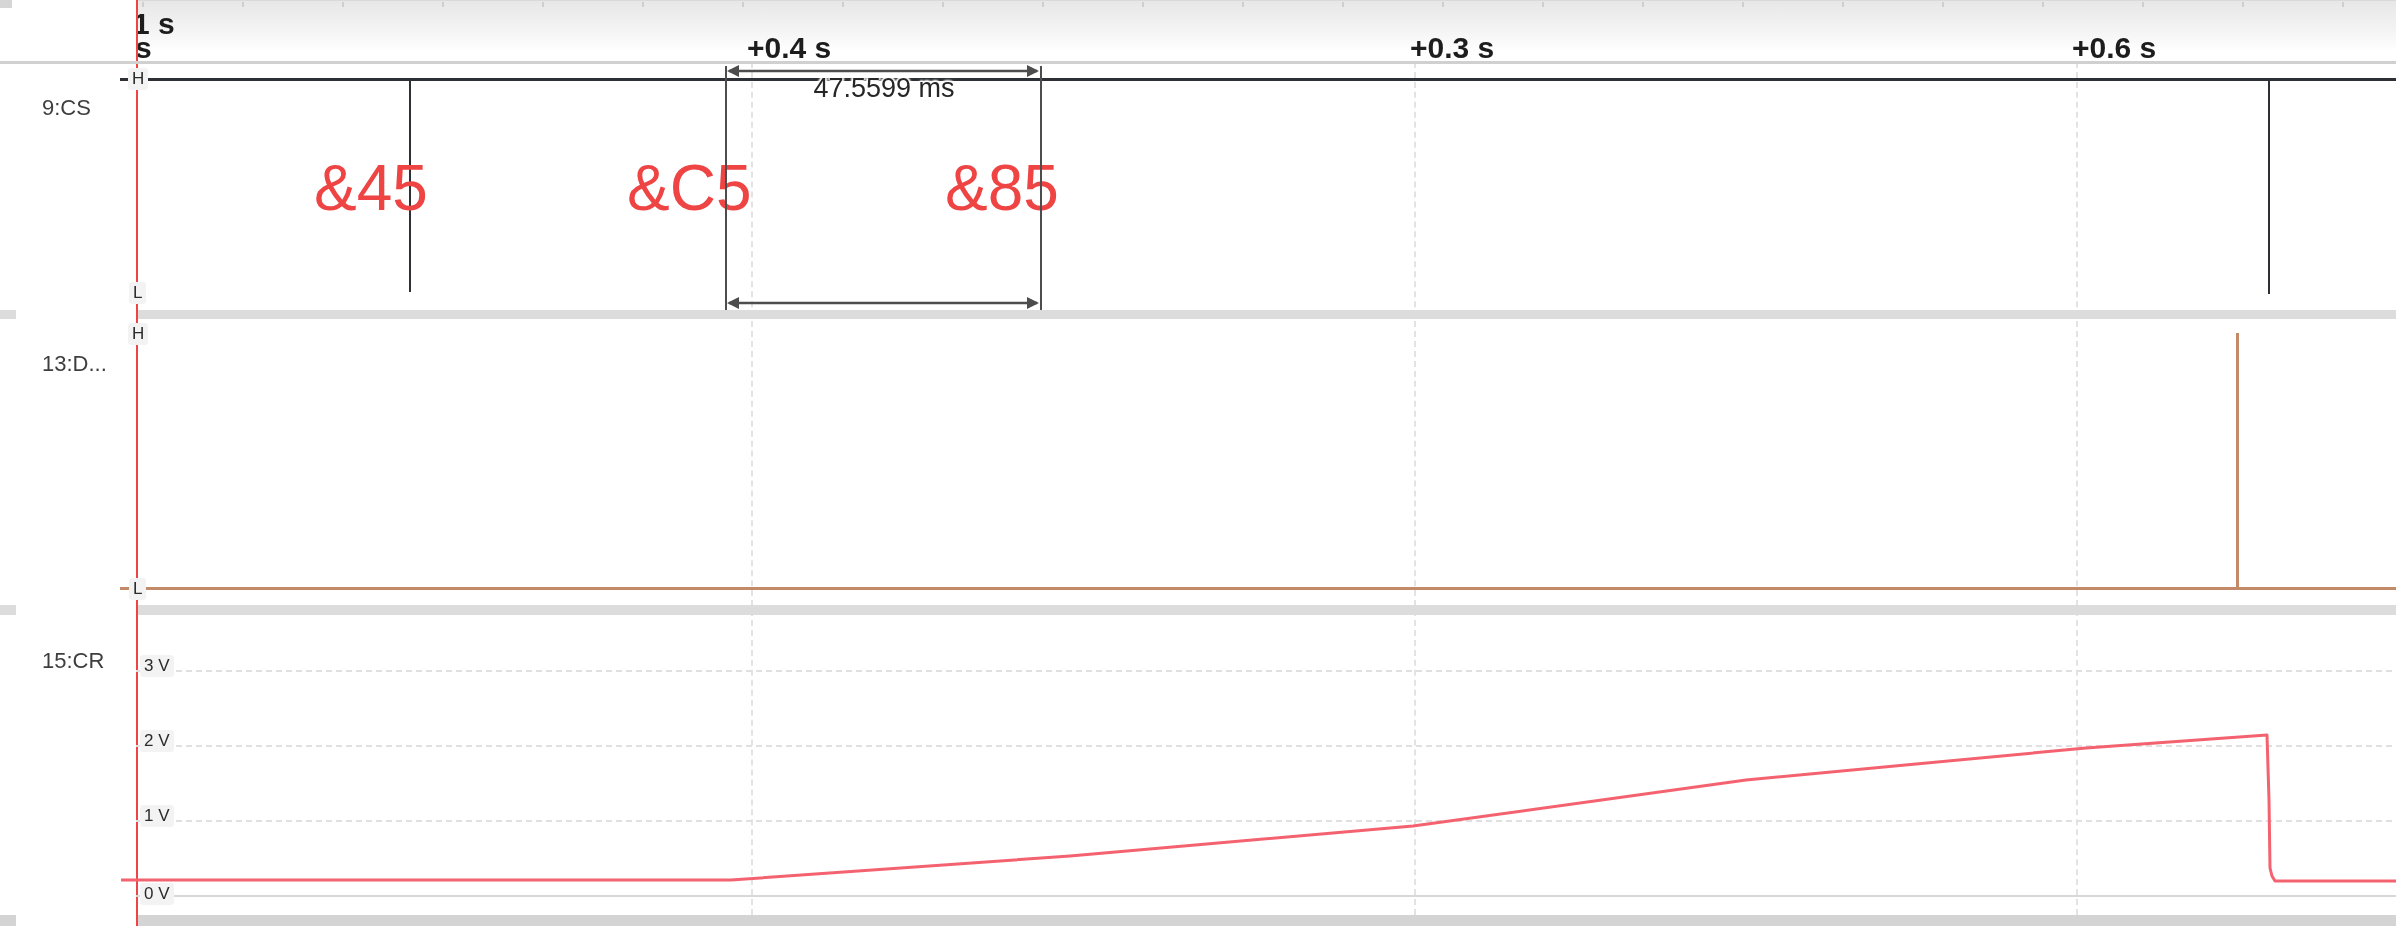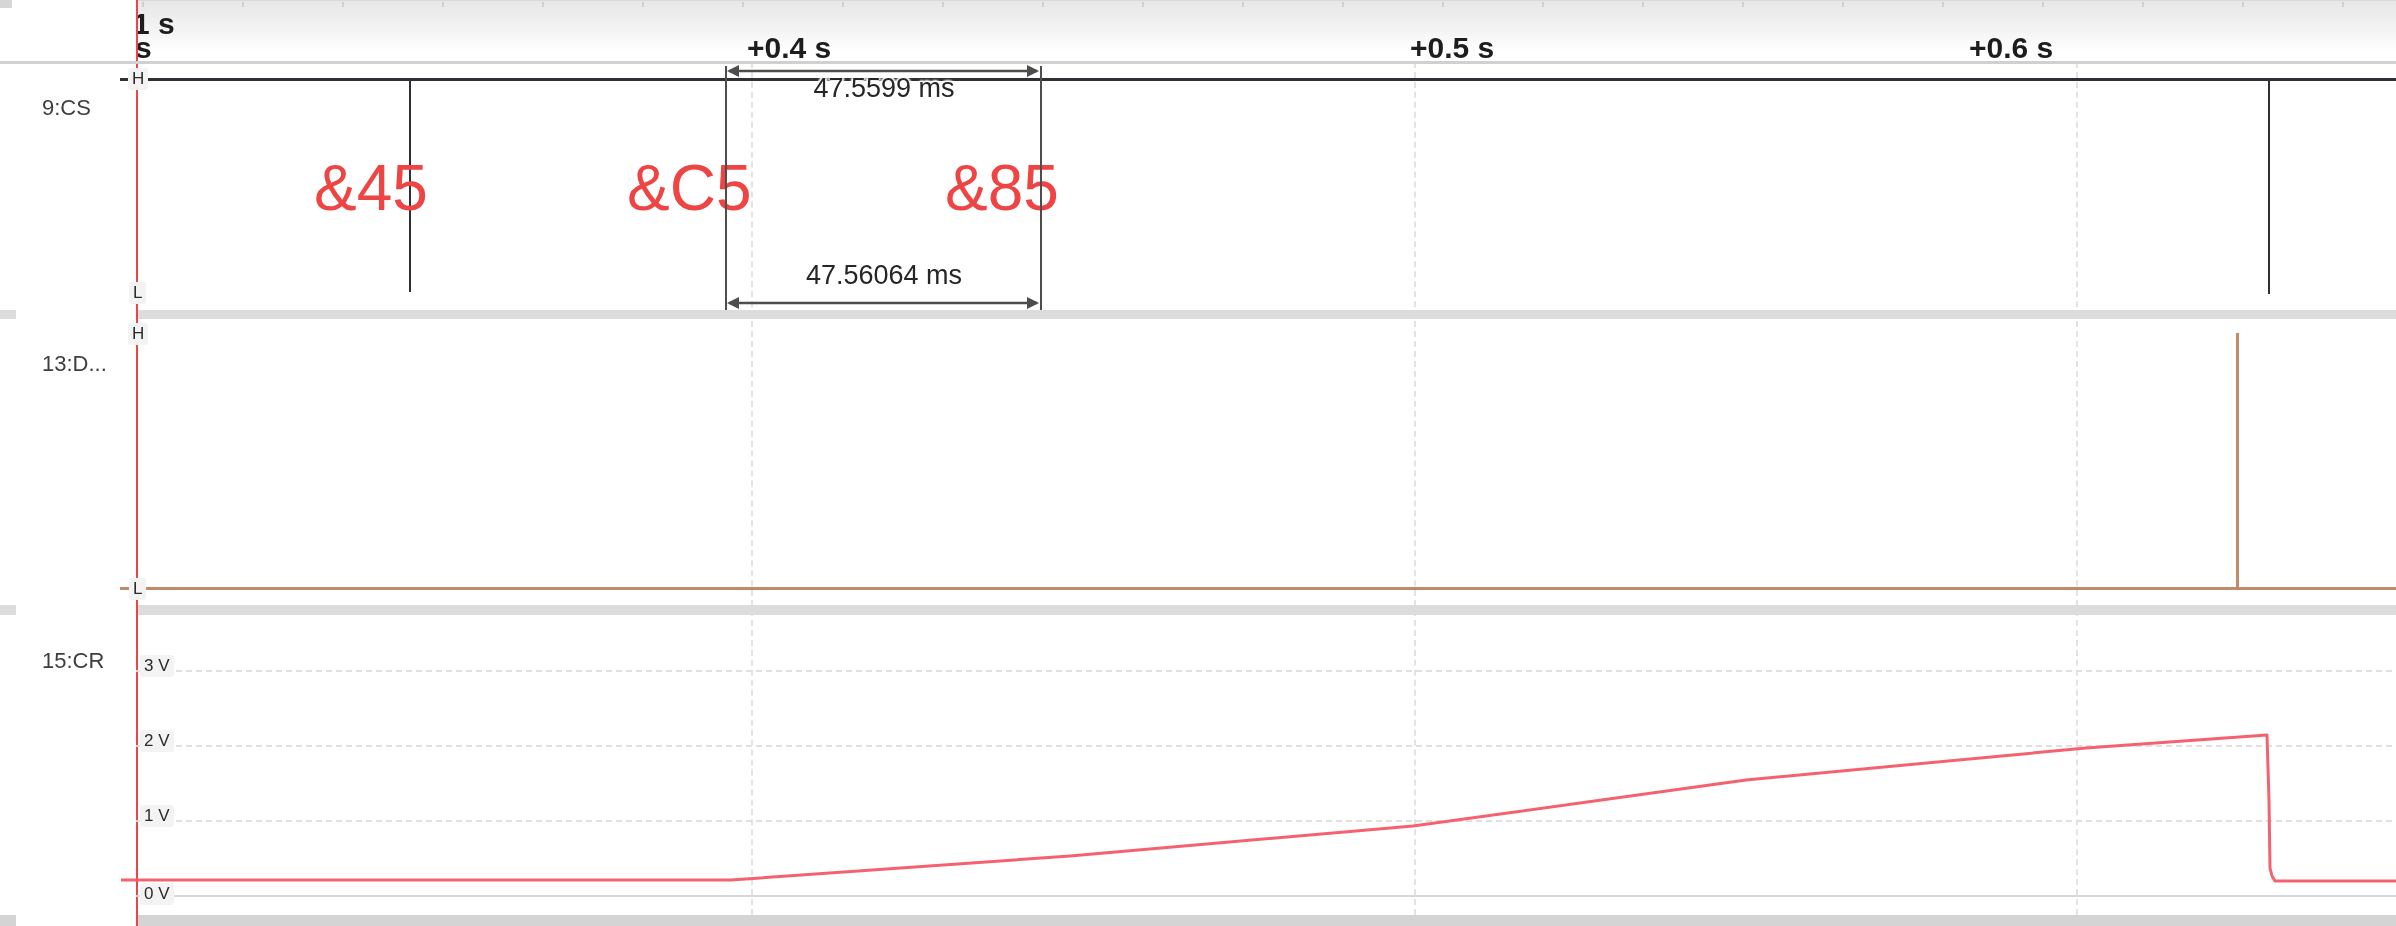--- a/index.html
+++ b/index.html
@@ -12,21 +12,21 @@
          background:linear-gradient(180deg,#e7e7e7 0%,#f4f4f4 48%,#ffffff 82%);
          border-top:1px solid #d9d9d9;z-index:1;}
   .ruler-ticks{left:0;top:1px;width:2276px;height:5px;
     background:repeating-linear-gradient(90deg,transparent 0,transparent 22px,#cfcfcf 22px,#cfcfcf 24px,transparent 24px,transparent 100px);}
   .ruler-label{position:absolute;font-size:30px;font-weight:bold;color:#1d1d1d;white-space:nowrap;}
   .anchor-arrow{position:absolute;left:-7px;top:11px;font-size:15px;color:#bdbdbd;}
   .anchor{left:13px;top:6px;}
   .t3s{left:-10px;top:30px;}
   .t04{left:627px;top:30px;}
   .t05{left:1290px;top:30px;}
-  .t06{left:1849px;top:30px;}
+  .t06{left:1952px;top:30px;}
   .ruler-bottom{left:0;top:61px;width:2396px;height:3px;background:#d0d0d0;z-index:6;}
   .corner{left:0;top:0;width:12px;height:8px;background:#d6d6d6;z-index:7;}
 
   
   .sidebar{left:16px;top:0;width:120px;height:926px;background:#fff;border-right:2px solid #ef4444;z-index:3;}
   .ch-name{position:absolute;left:26px;font-size:22px;color:#3e3e3e;white-space:nowrap;}
   .n-cs{top:95px;} .n-dcd{top:351px;} .n-cr{top:648px;}
 
   
   .vgrid{top:52px;height:863px;width:0;border-left:2px dashed #e3e3e3;z-index:1;}
@@ -87,21 +87,21 @@
   <div class="abs band band1"></div>
   <div class="abs band band2"></div>
   <div class="abs band band3"></div>
 
   <div class="abs ruler">
     <div class="abs ruler-ticks"></div>
     <span class="anchor-arrow">◀</span>
     <span class="ruler-label anchor">1 s</span>
     <span class="ruler-label t3s">3 s</span>
     <span class="ruler-label t04">+0.4 s</span>
-    <span class="ruler-label t05">+0.5 s</span>
+    <span class="ruler-label t05">+0.3 s</span>
     <span class="ruler-label t06">+0.6 s</span>
   </div>
   <div class="abs ruler-bottom"></div>
   <div class="abs corner"></div>
 
   <div class="abs sidebar">
     <span class="ch-name n-cs">9:CS</span>
     <span class="ch-name n-dcd">13:D...</span>
     <span class="ch-name n-cr">15:CR</span>
   </div>
@@ -111,21 +111,20 @@
     <div class="cs-pulse p1"></div>
     <div class="cs-pulse p4"></div>
     <div class="marker mk1"></div>
     <div class="marker mk2"></div>
     <span class="chip cs-chip-h">H</span>
     <span class="chip cs-chip-l">L</span>
     <span class="decode d45">&amp;45</span>
     <span class="decode dC5">&amp;C5</span>
     <span class="decode d85">&amp;85</span>
     <span class="measure m-top">47.5599 ms</span>
-    <span class="measure m-bot">47.56064 ms</span>
   </div>
 
   <div class="abs row row-dcd">
     <div class="dcd-lline"></div>
     <div class="dcd-pulse"></div>
     <span class="chip dcd-chip-h">H</span>
     <span class="chip dcd-chip-l">L</span>
   </div>
 
   <div class="abs row row-cr">

